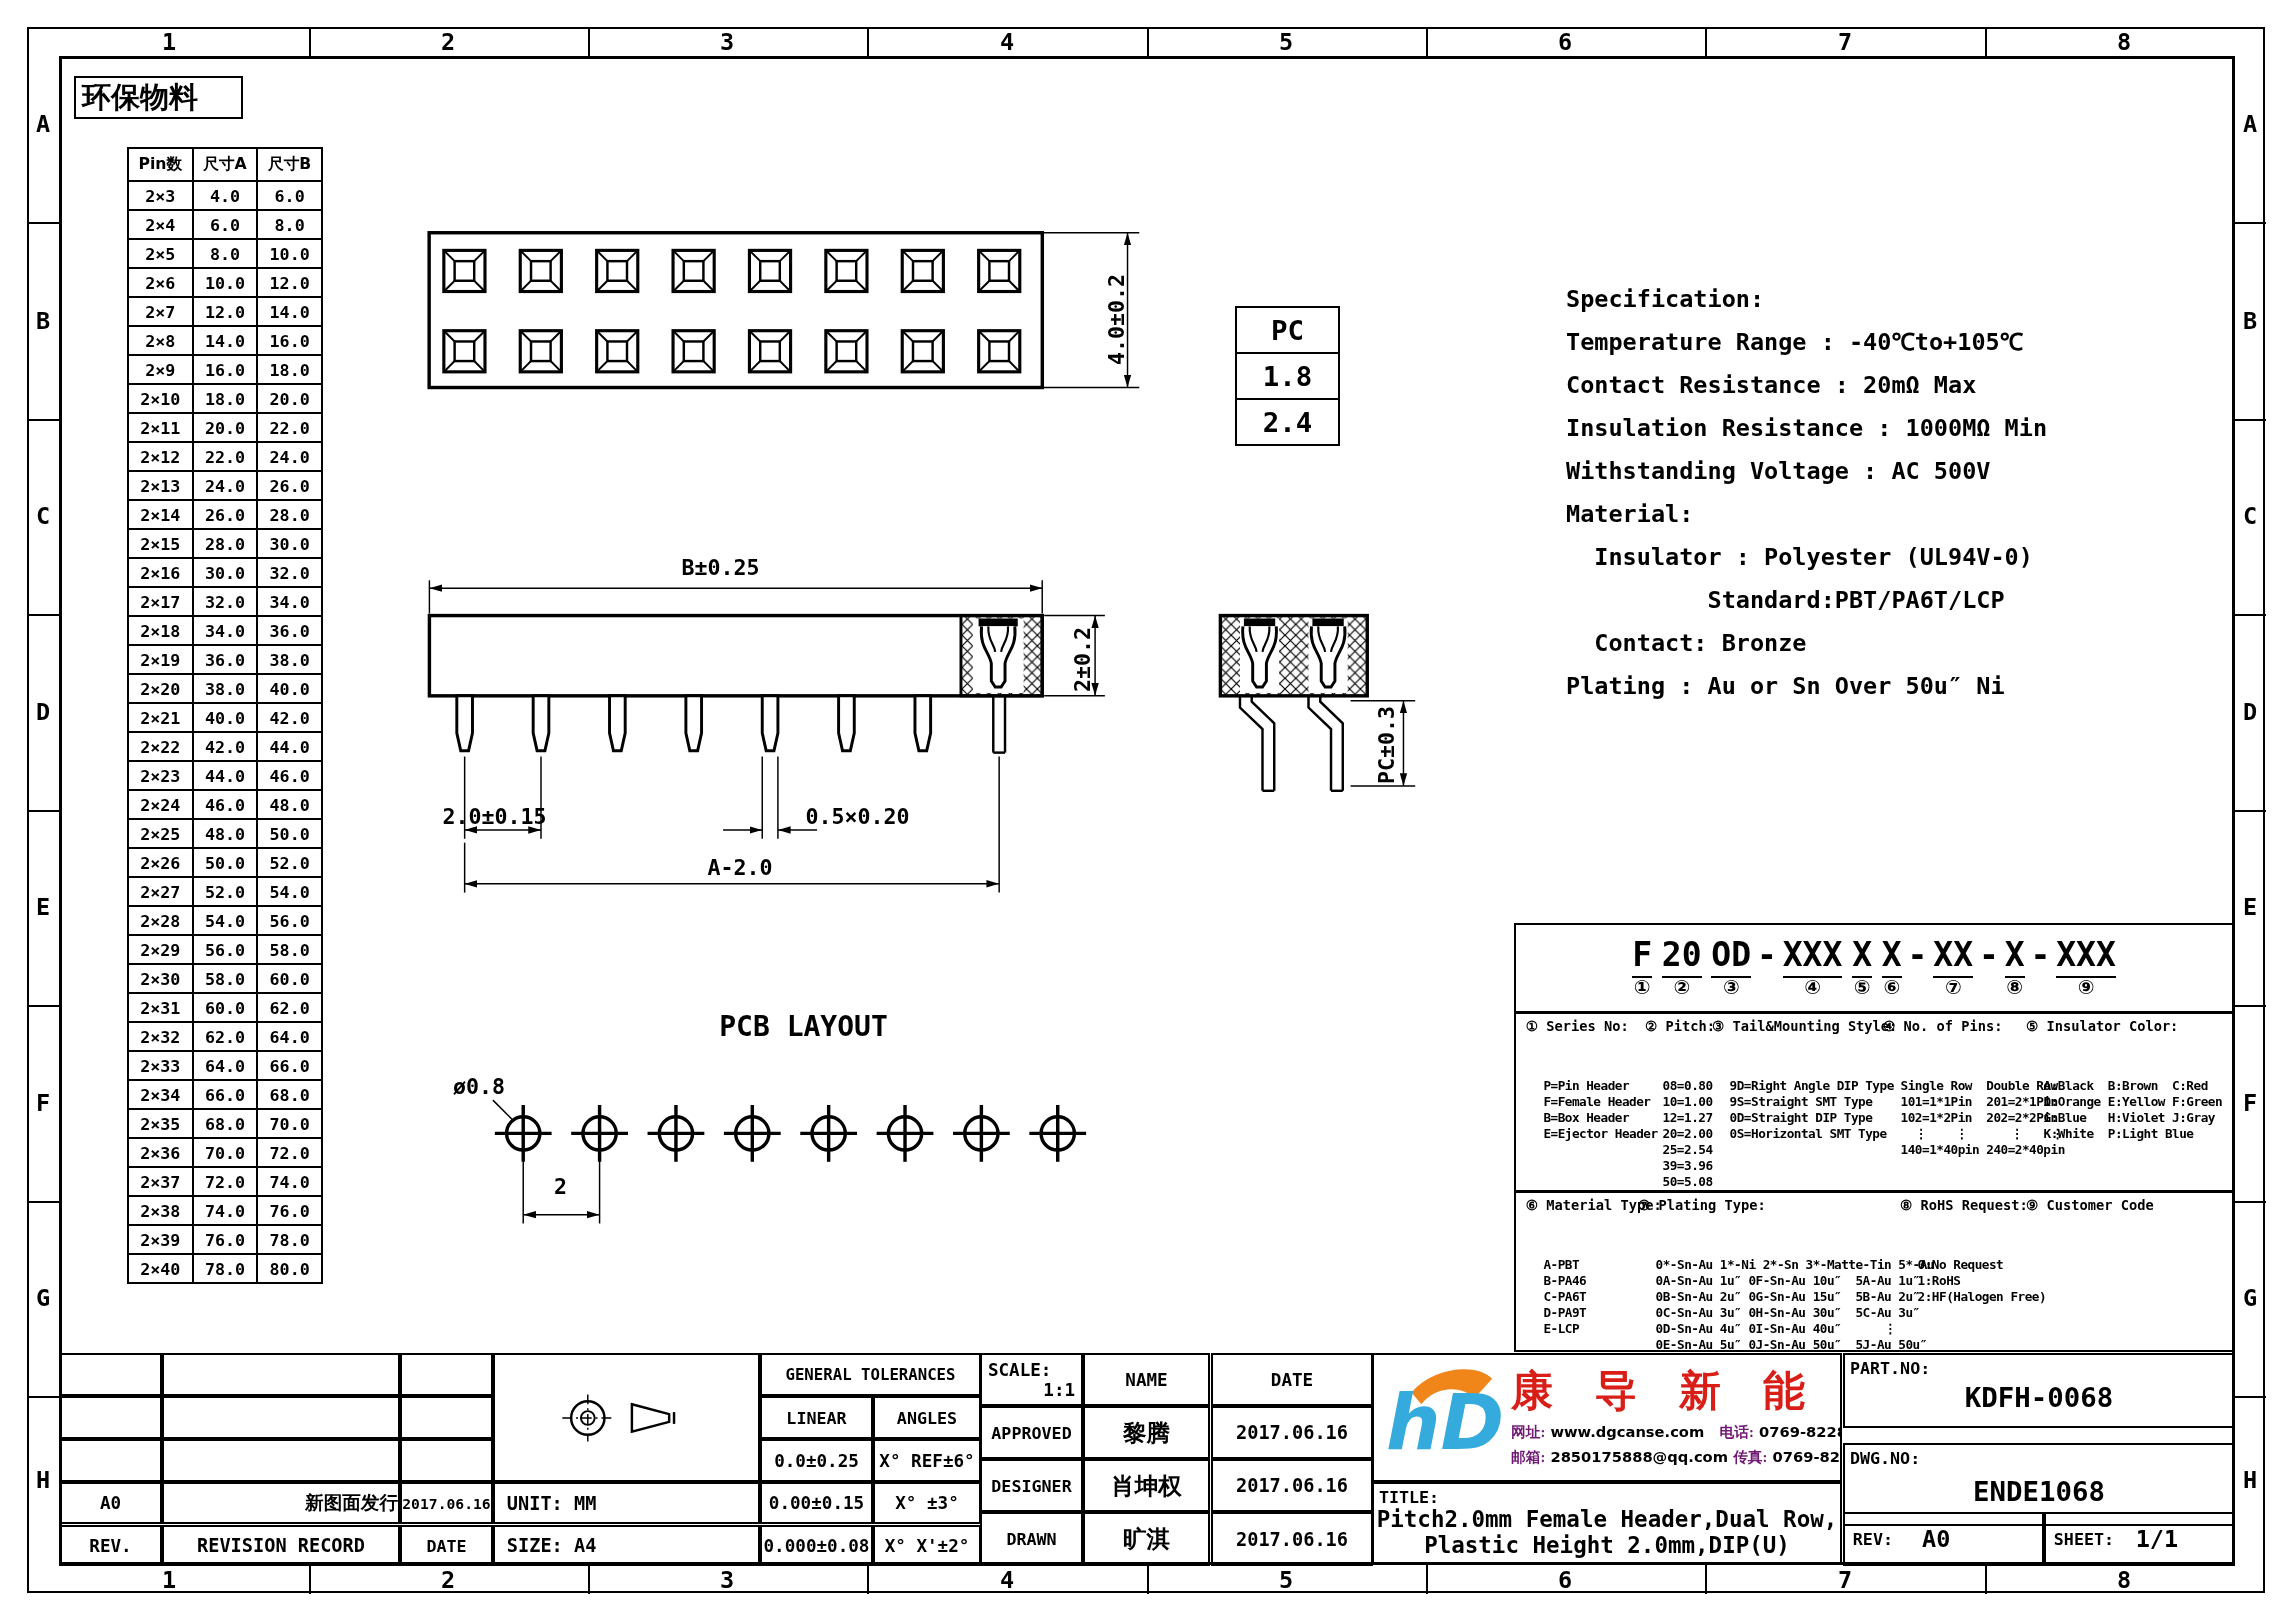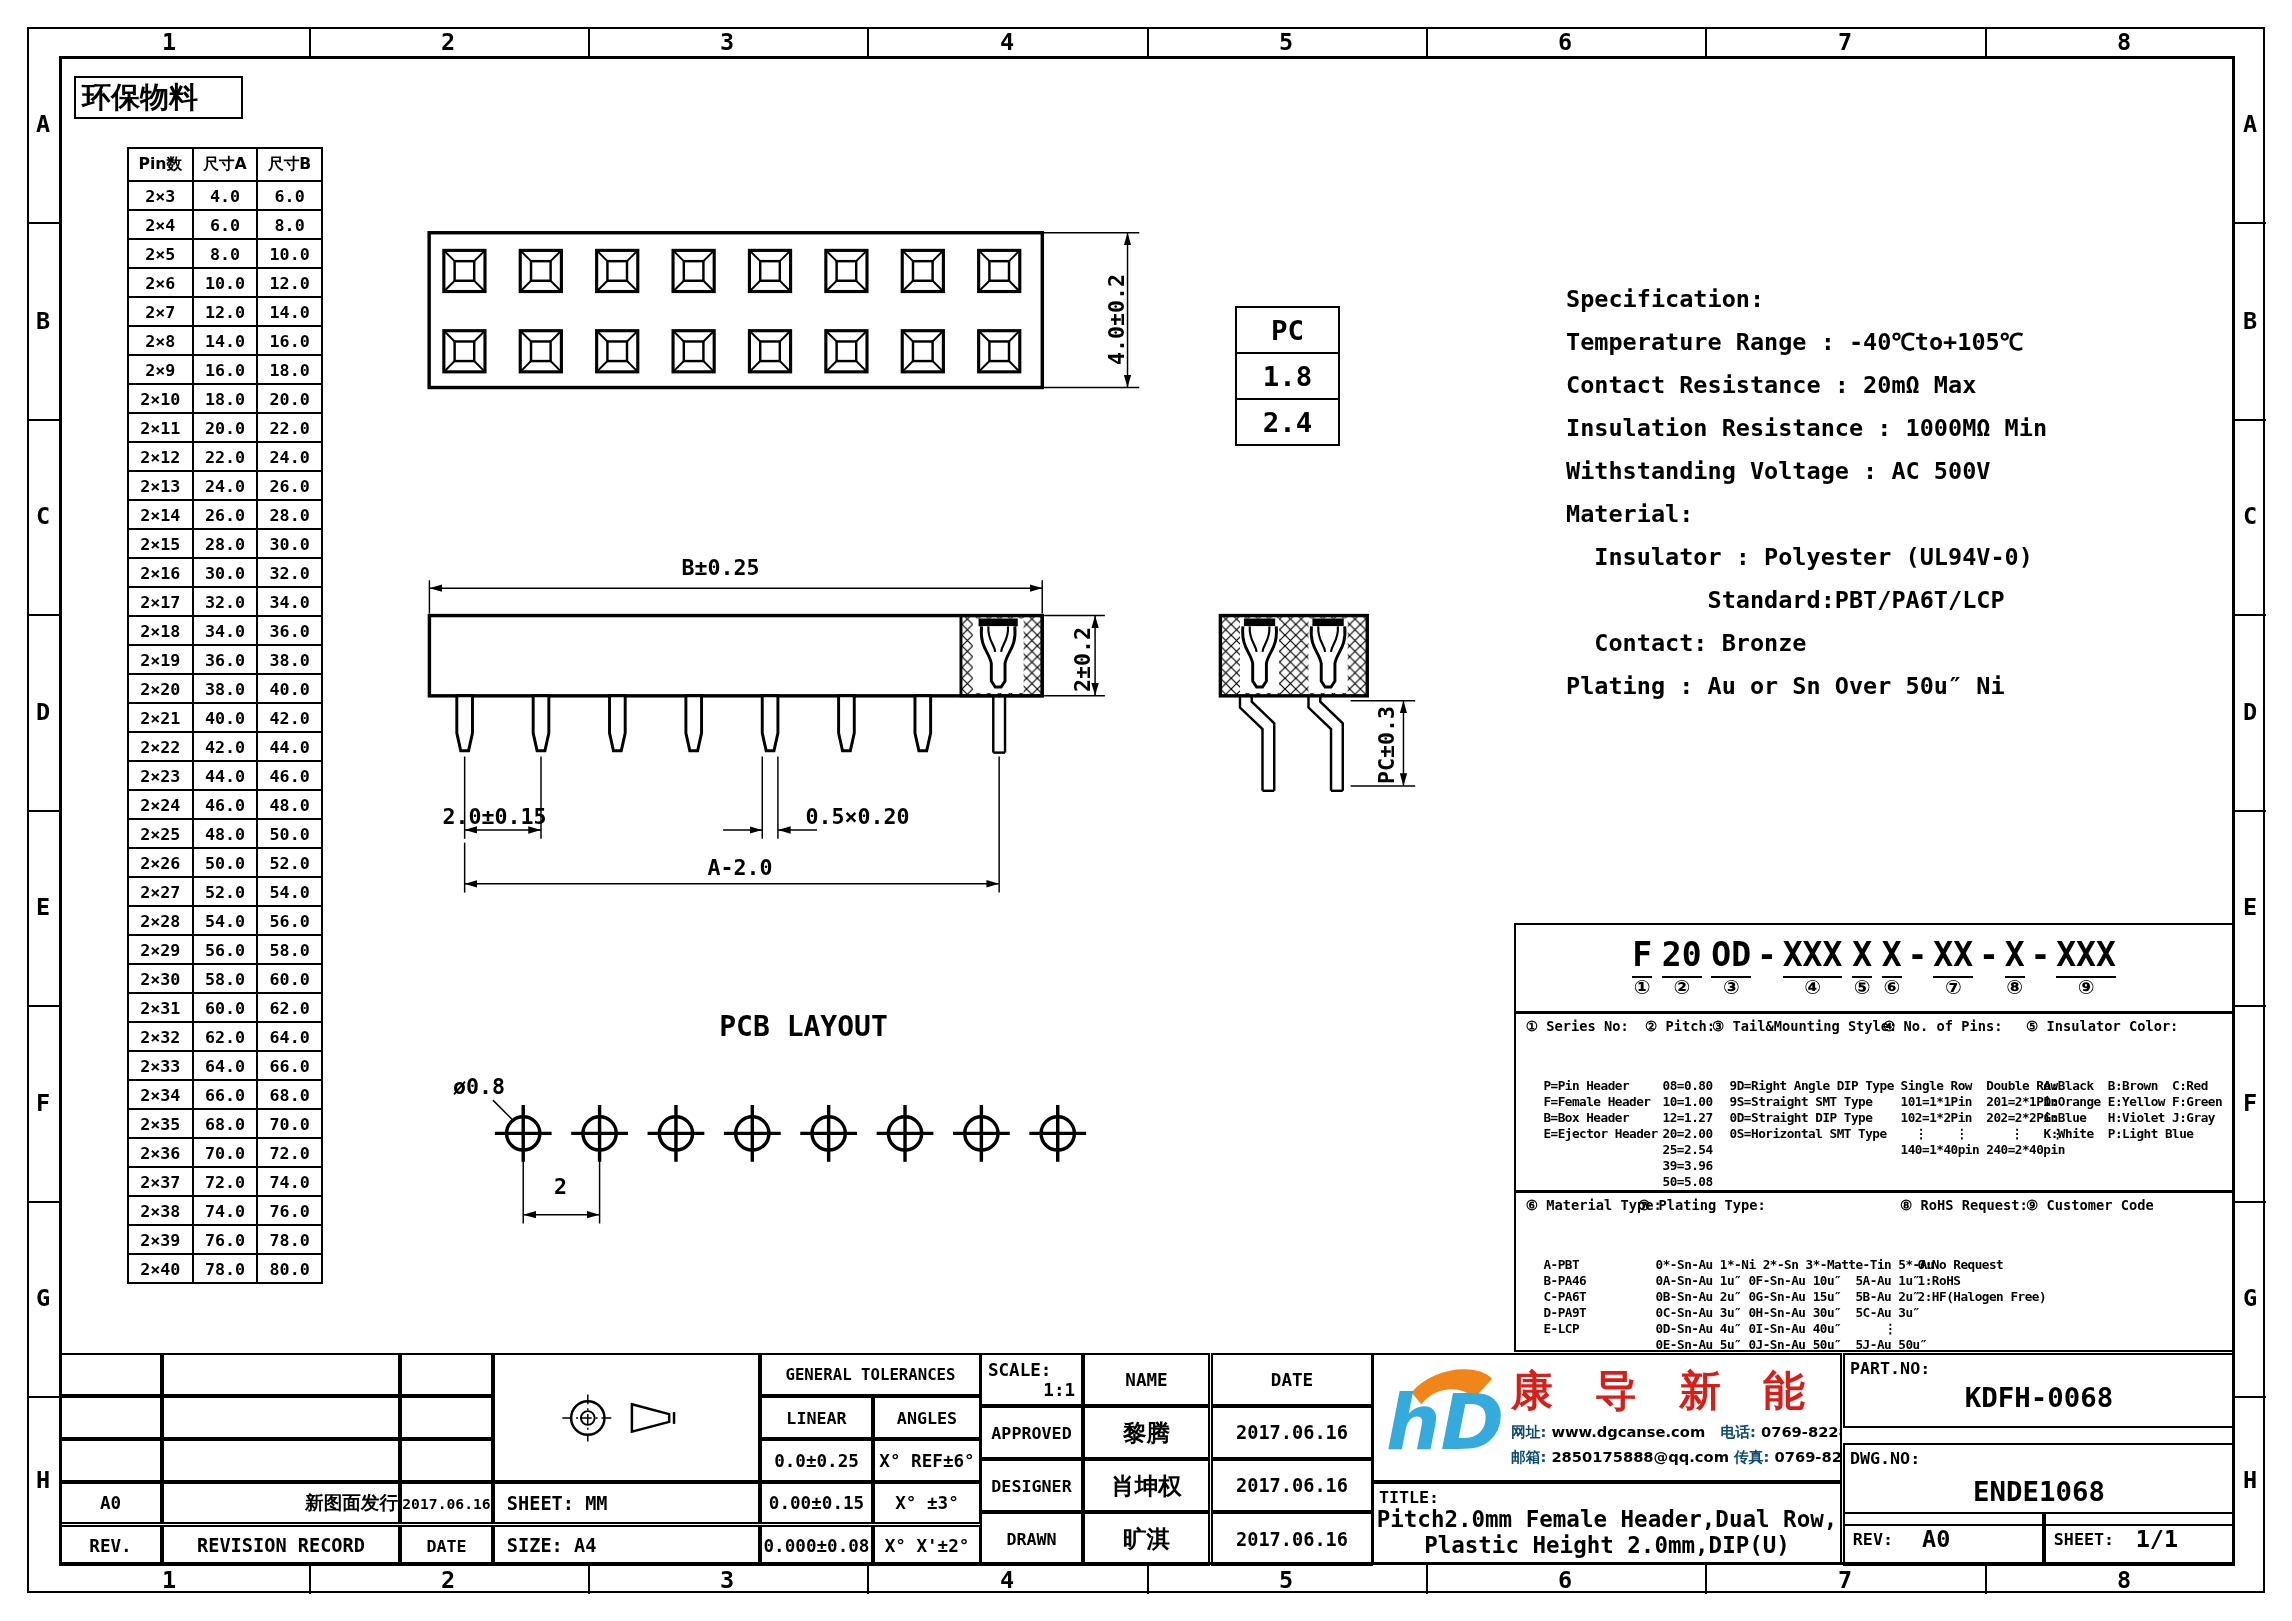--- a/index.html
+++ b/index.html
@@ -37,21 +37,21 @@
   .legend-divider{position:absolute;left:0;width:100%;height:2.9px;background:#000;}
   .legend-col{position:absolute;}
   .legend-col .lt{font:bold 13.7px "DejaVu Sans Mono",monospace;white-space:pre;margin-bottom:2px;}
   .legend-col .ln{font:bold 12.7px "DejaVu Sans Mono",monospace;letter-spacing:-0.5px;line-height:16px;white-space:pre;margin-left:17.6px;margin-top:44px;}
   .titleblock{position:absolute;left:59px;top:1353px;width:2176px;height:213px;}
   .cell{position:absolute;border:2px solid #000;box-sizing:border-box;display:flex;align-items:center;justify-content:center;
         font-weight:bold;overflow:hidden;}
   .corner-label{position:absolute;left:4.9px;top:2.9px;font:bold 16.7px "DejaVu Sans Mono",monospace;}
   .company-name{font:bold 42px "DejaVu Sans",sans-serif;color:#d91e18;letter-spacing:13.7px;white-space:nowrap;}
   .contact-line{font:bold 14.7px "DejaVu Sans",sans-serif;white-space:nowrap;line-height:23.5px;}
-  .contact-line .rl{color:#0c4a6e;}
+  .contact-line .rl{color:#701a75;font-family:Liberation Serif, serif;}
   svg{position:absolute;overflow:visible;}
 </style>
 </head>
 <body>
 
 <div class="sheet">
 
   <svg width="0" height="0">
     <defs>
       <pattern id="xh" width="11" height="11" patternUnits="userSpaceOnUse">
@@ -674,21 +674,21 @@
         <svg width="196" height="98" viewBox="0 0 200 100">
           <circle cx="60" cy="50" r="17" fill="none" stroke="#000" stroke-width="2.5"></circle>
           <circle cx="60" cy="50" r="7" fill="none" stroke="#000" stroke-width="2"></circle>
           <line x1="34" y1="50" x2="86" y2="50" stroke="#000" stroke-width="1.5" stroke-dasharray="10 4 2 4"></line>
           <line x1="60" y1="26" x2="60" y2="74" stroke="#000" stroke-width="1.5" stroke-dasharray="10 4 2 4"></line>
           <path d="M105,36 L143,46 L143,54 L105,64 Z" fill="none" stroke="#000" stroke-width="2.5"></path>
           <line x1="148" y1="44" x2="148" y2="56" stroke="#000" stroke-width="2.5"></line>
         </svg>
       </div>
       <div class="cell" style="left: 434px; top: 129px; width: 267px; height: 42px; justify-content: flex-start; padding-left: 11.8px;">
-        <span style="font: bold 18.6px &quot;DejaVu Sans Mono&quot;, monospace;">SHEET: MM</span>
+        <span style="font: bold 18.6px &quot;DejaVu Sans Mono&quot;, monospace;">UNIT: MM</span>
       </div>
       <div class="cell" style="left: 434px; top: 172px; width: 267px; height: 41px; justify-content: flex-start; padding-left: 11.8px;">
         <span style="font: bold 18.6px &quot;DejaVu Sans Mono&quot;, monospace;">SIZE: A4</span>
       </div>
       <div class="cell" style="left: 701px; top: 0px; width: 221px; height: 43px;">
         <span style="font: bold 15.7px &quot;DejaVu Sans Mono&quot;, monospace;">GENERAL TOLERANCES</span>
       </div>
       <div class="cell" style="left: 701px; top: 43px; width: 113px; height: 43px;">
         <span style="font: bold 16.7px &quot;DejaVu Sans Mono&quot;, monospace;">LINEAR</span>
       </div>

